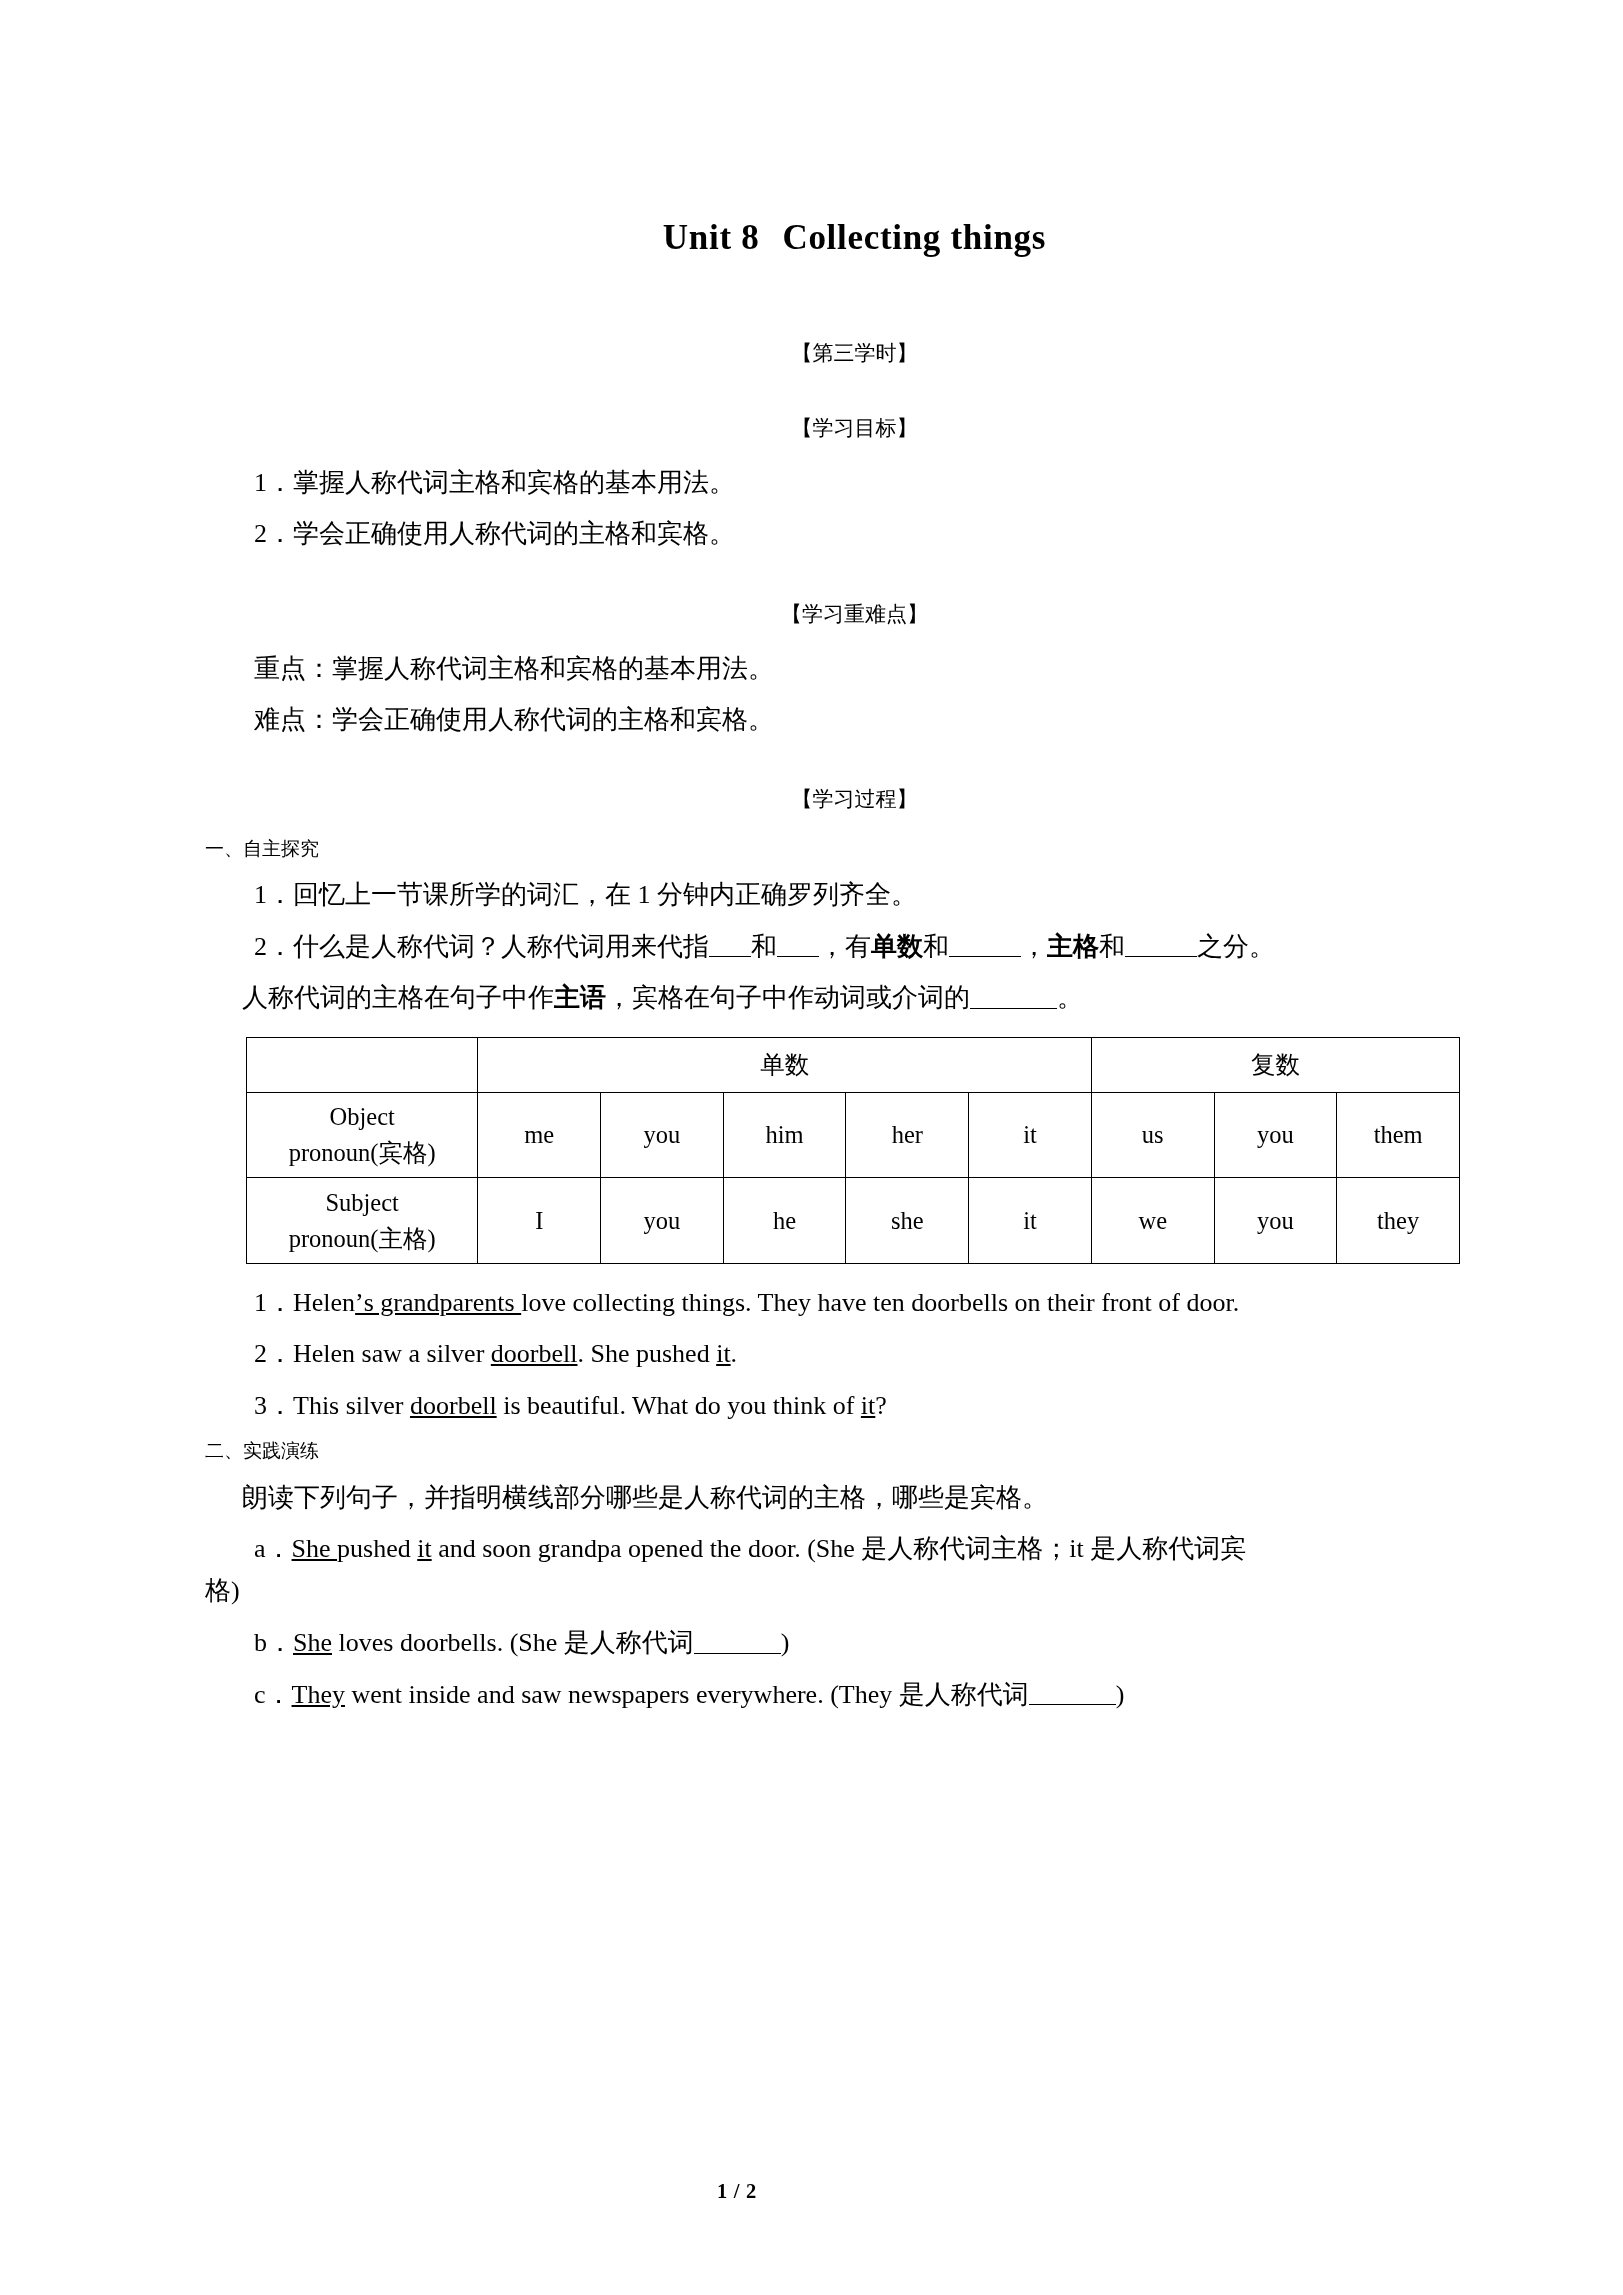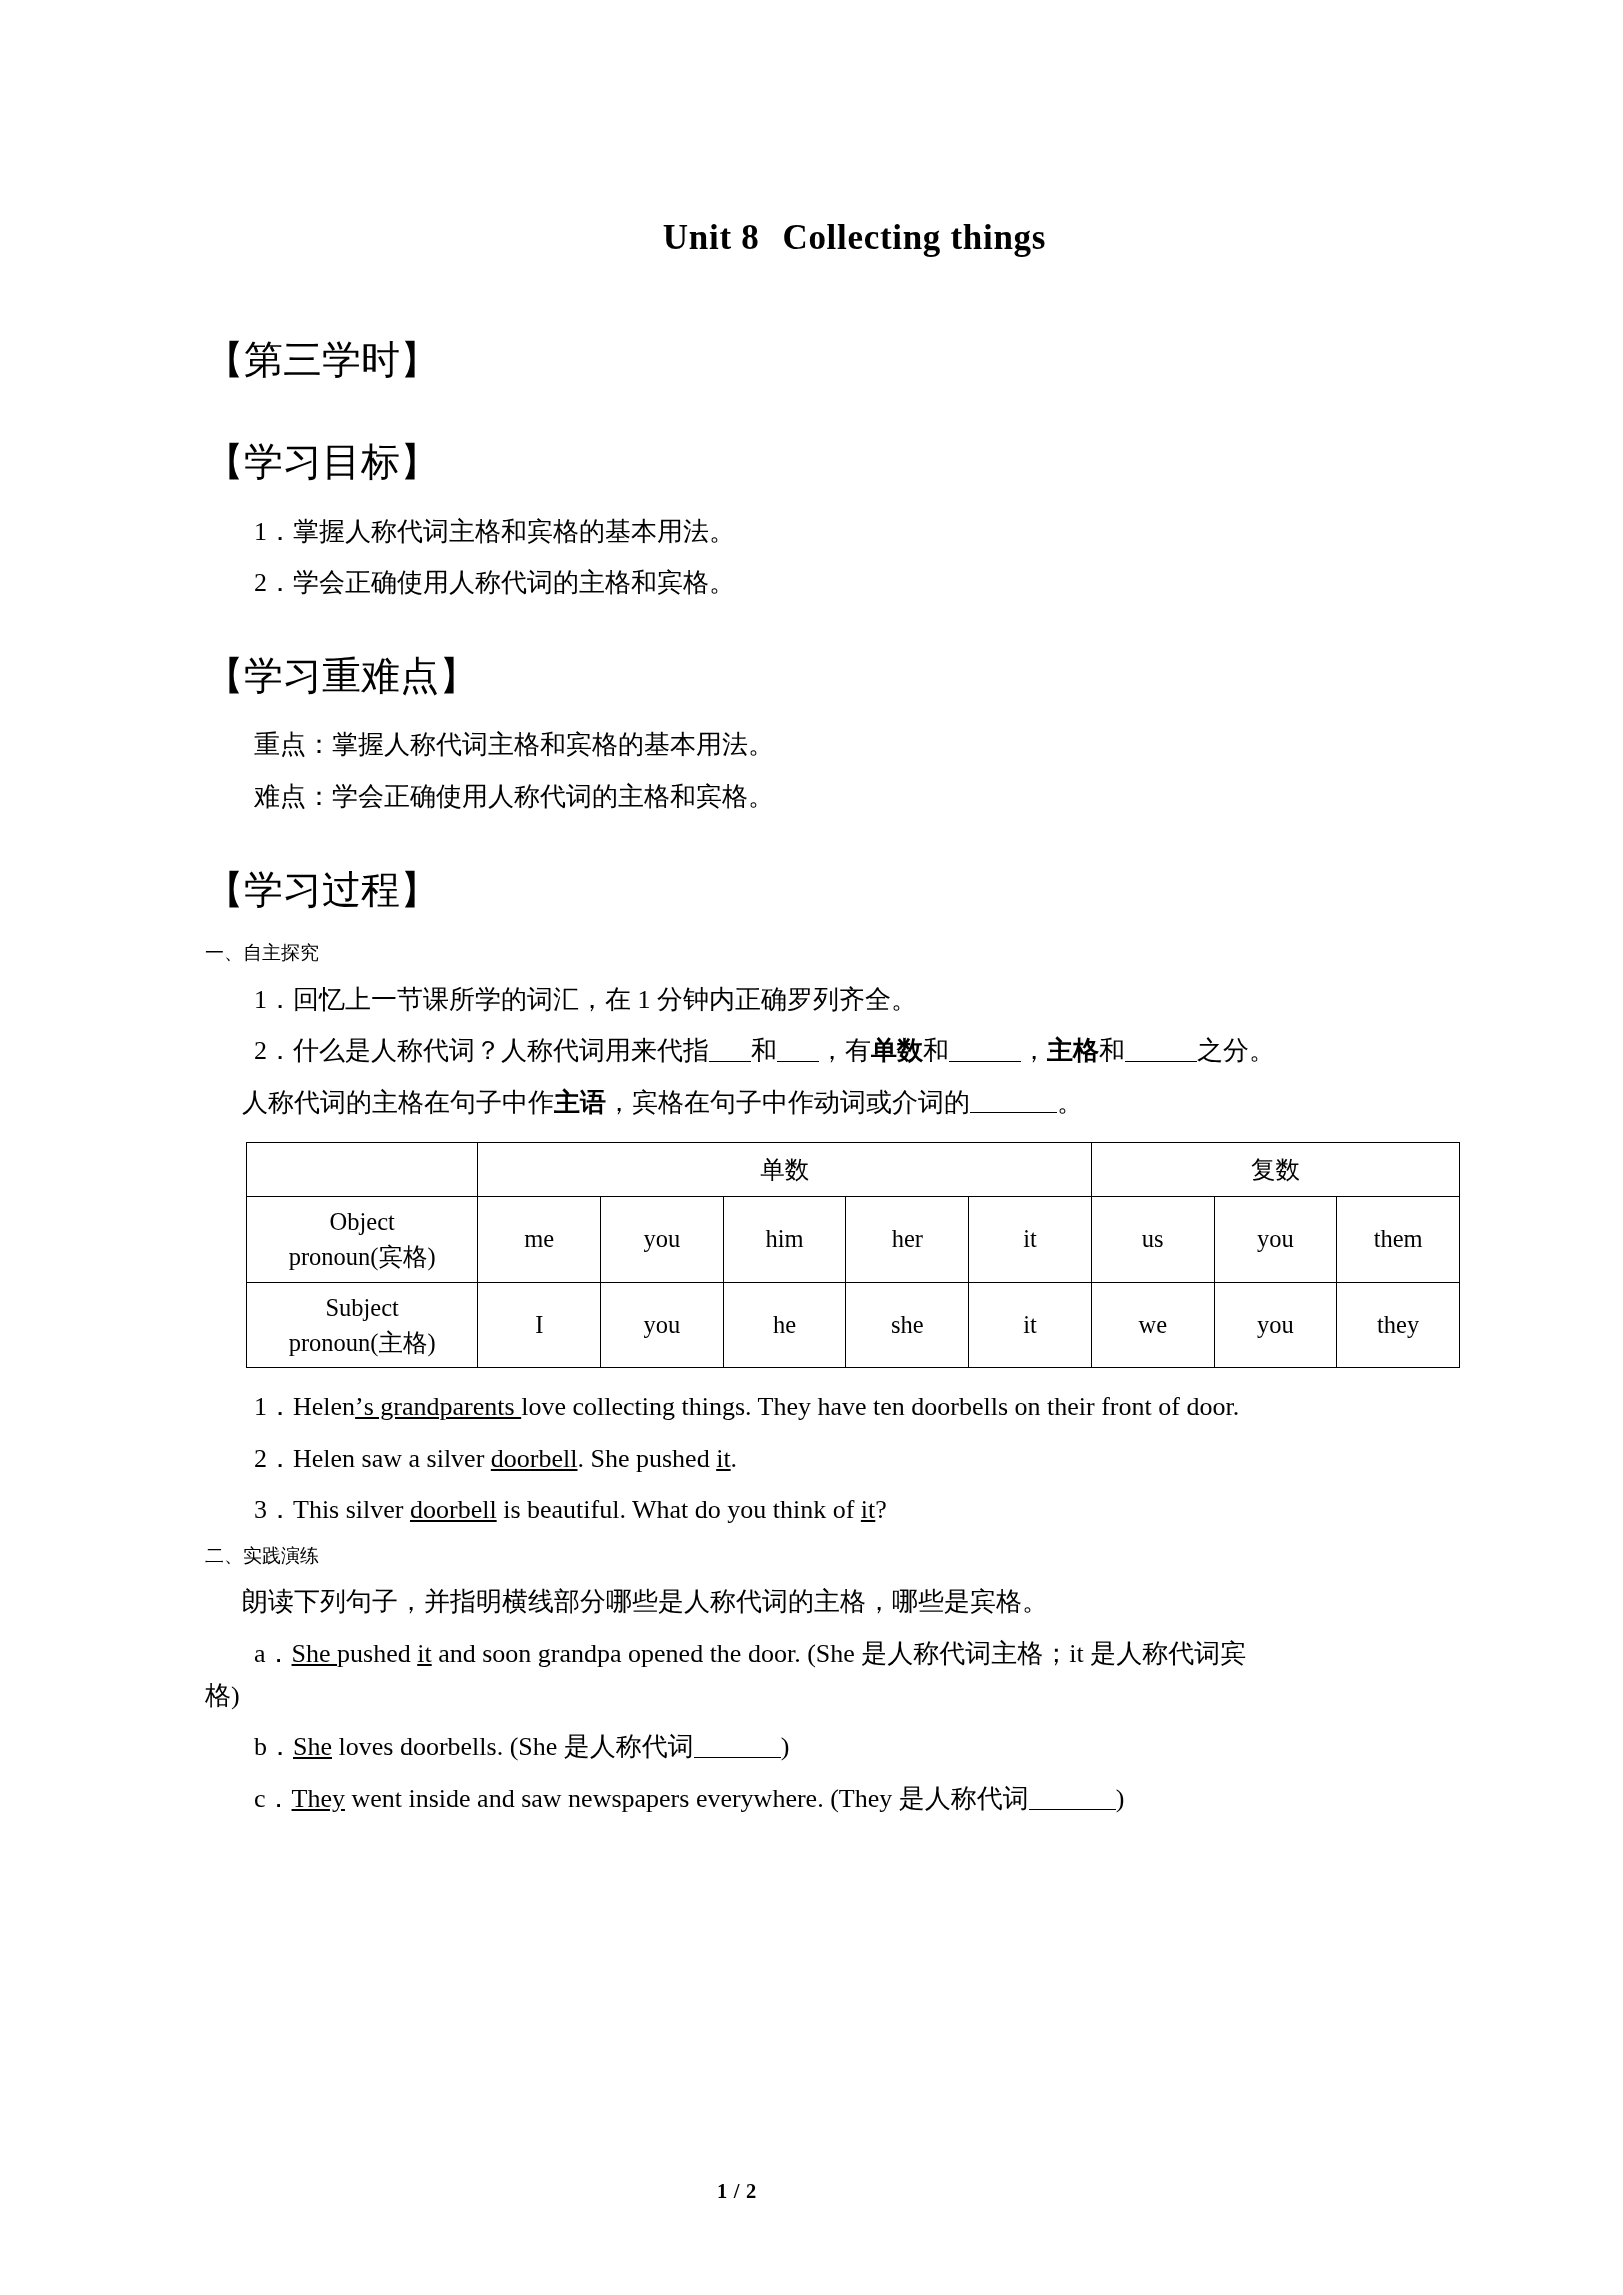--- a/index.html
+++ b/index.html
@@ -27,25 +27,26 @@
     font-size: 35px;
     letter-spacing: 0.7px;
     margin: 61px 0 0 0;
     font-family: "Liberation Serif", serif;
   }
   .doc-title .gap {
     display: inline-block;
     width: 23px;
   }
   .heading {
-    font-size: 39px;
+    font-size: 21px;
     font-family: "Liberation Sans", sans-serif;
-    margin: 0;
+    margin: 7px;
     padding: 0;
     line-height: 1.55;
+    text-align: center;
   }
   .h-block { margin-top: 42px; }
   .para {
     font-size: 26px;
     line-height: 1.62;
     font-family: "Liberation Serif", serif;
     margin: 0;
   }
   .indent1 { padding-left: 49px; }
   .indent-hang { padding-left: 37px; }

